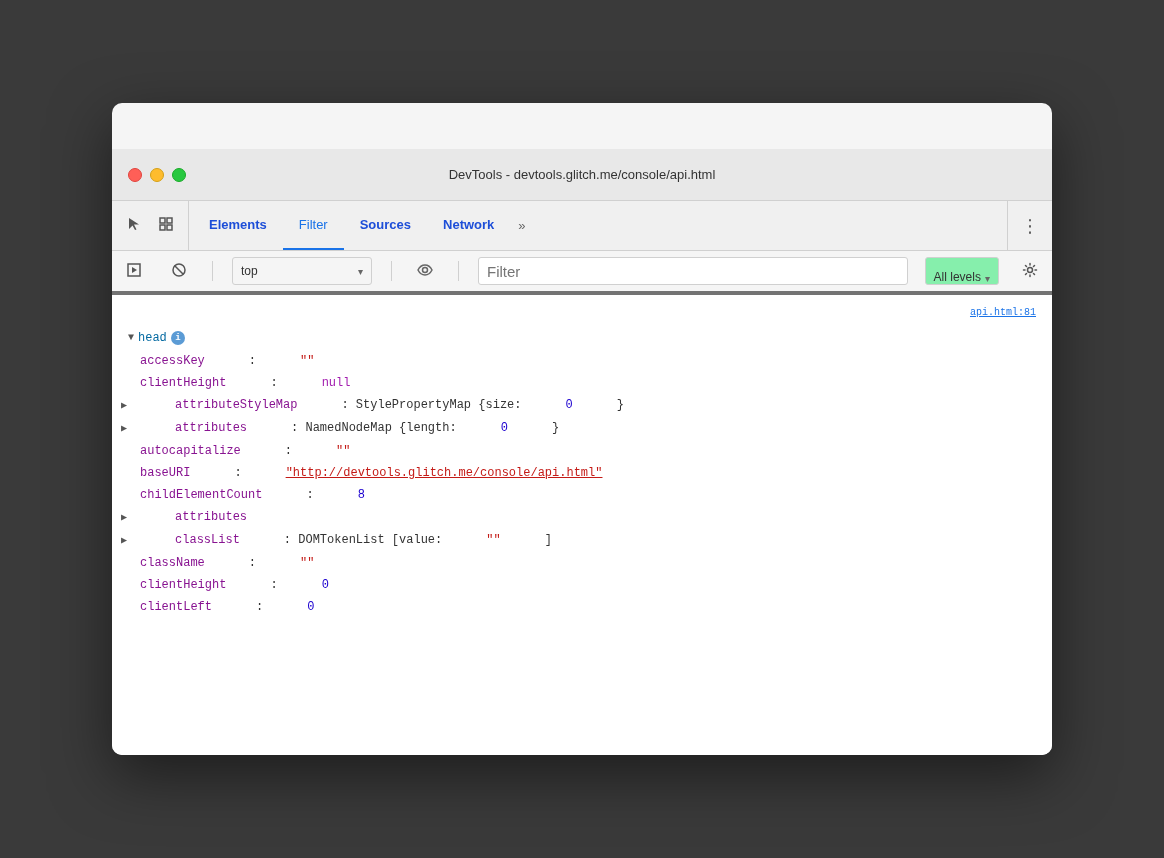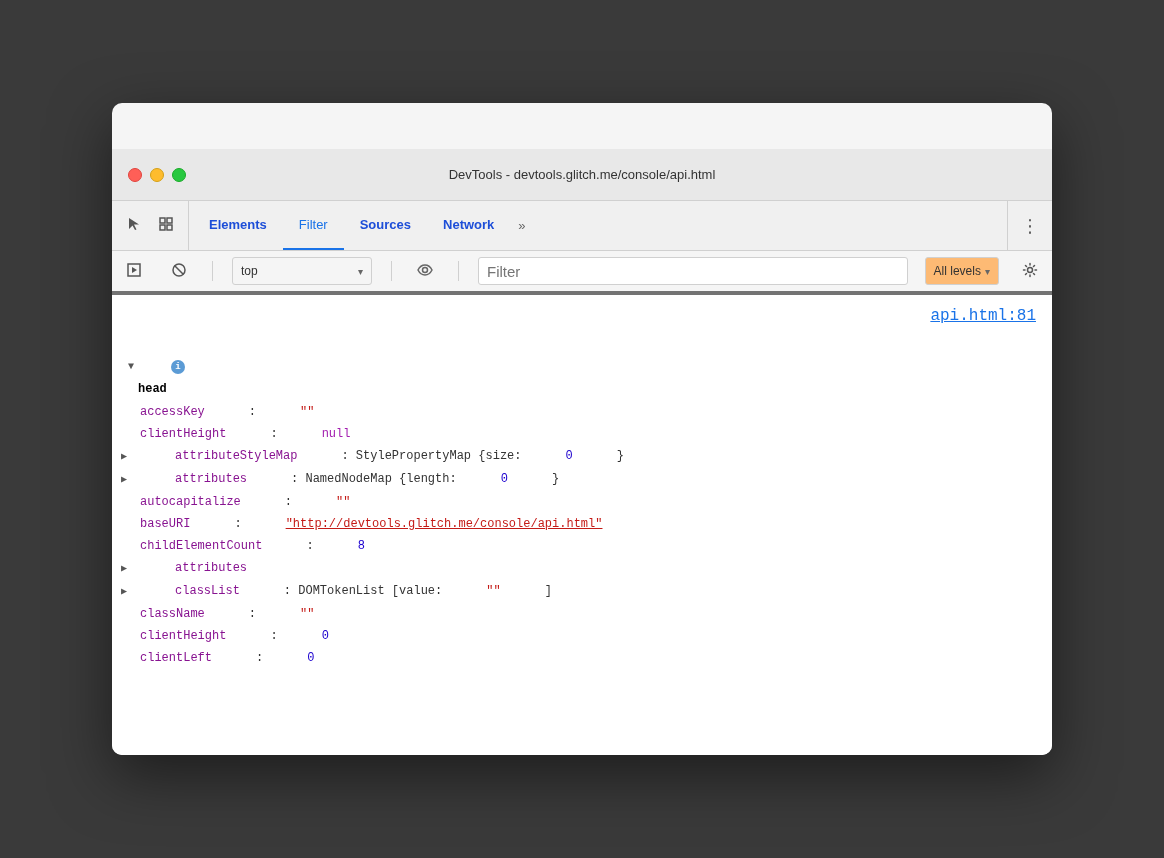--- a/index.html
+++ b/index.html
@@ -190,26 +190,26 @@
       font-size: 15px;
       color: #333;
       flex: 1;
       outline: none;
     }
 
     .levels-select {
       height: 28px;
       border: 1px solid #d0d0d0;
       border-radius: 3px;
-      background: #fdba74;
+      background: #86efac;
       padding: 0 8px;
       font-size: 12px;
       color: #333;
       display: flex;
-      align-items: center;
+      align-items: flex-end;
       gap: 4px;
       cursor: pointer;
     }
 
     .eye-icon {
       color: #666;
       font-size: 14px;
     }
 
     
@@ -219,21 +219,21 @@
       padding: 8px 0;
       font-family: 'Menlo', 'Monaco', 'Courier New', monospace;
       font-size: 12px;
       overflow: auto;
     }
 
     .source-link {
       text-align: right;
       padding: 4px 16px 8px;
       color: #1a73e8;
-      font-size: 16px;
+      font-size: 10px;
       text-decoration: underline;
       cursor: pointer;
     }
 
     .prop-row {
       display: flex;
       align-items: baseline;
       padding: 1px 8px 1px 28px;
       line-height: 20px;
       gap: 44px;
@@ -255,23 +255,22 @@
     .expand-arrow.collapsed::before { content: '▶'; }
 
     .key { color: #881391; }
     .value-string { color: #c41a16; }
     .value-null { color: #a21caf; }
     .value-number { color: #1c00cf; }
     .value-type { color: #333; }
     .value-link { color: #c41a16; text-decoration: underline; cursor: pointer; }
 
     .head-label {
-      color: #000000;
-      font-weight: 700;
-      margin-top: 44px;
+      color: #0369a1;
+      font-weight: 400;
     }
 
     .info-badge {
       display: inline-flex;
       align-items: center;
       justify-content: center;
       width: 14px;
       height: 14px;
       border-radius: 50%;
       background: #5b9bd5;

